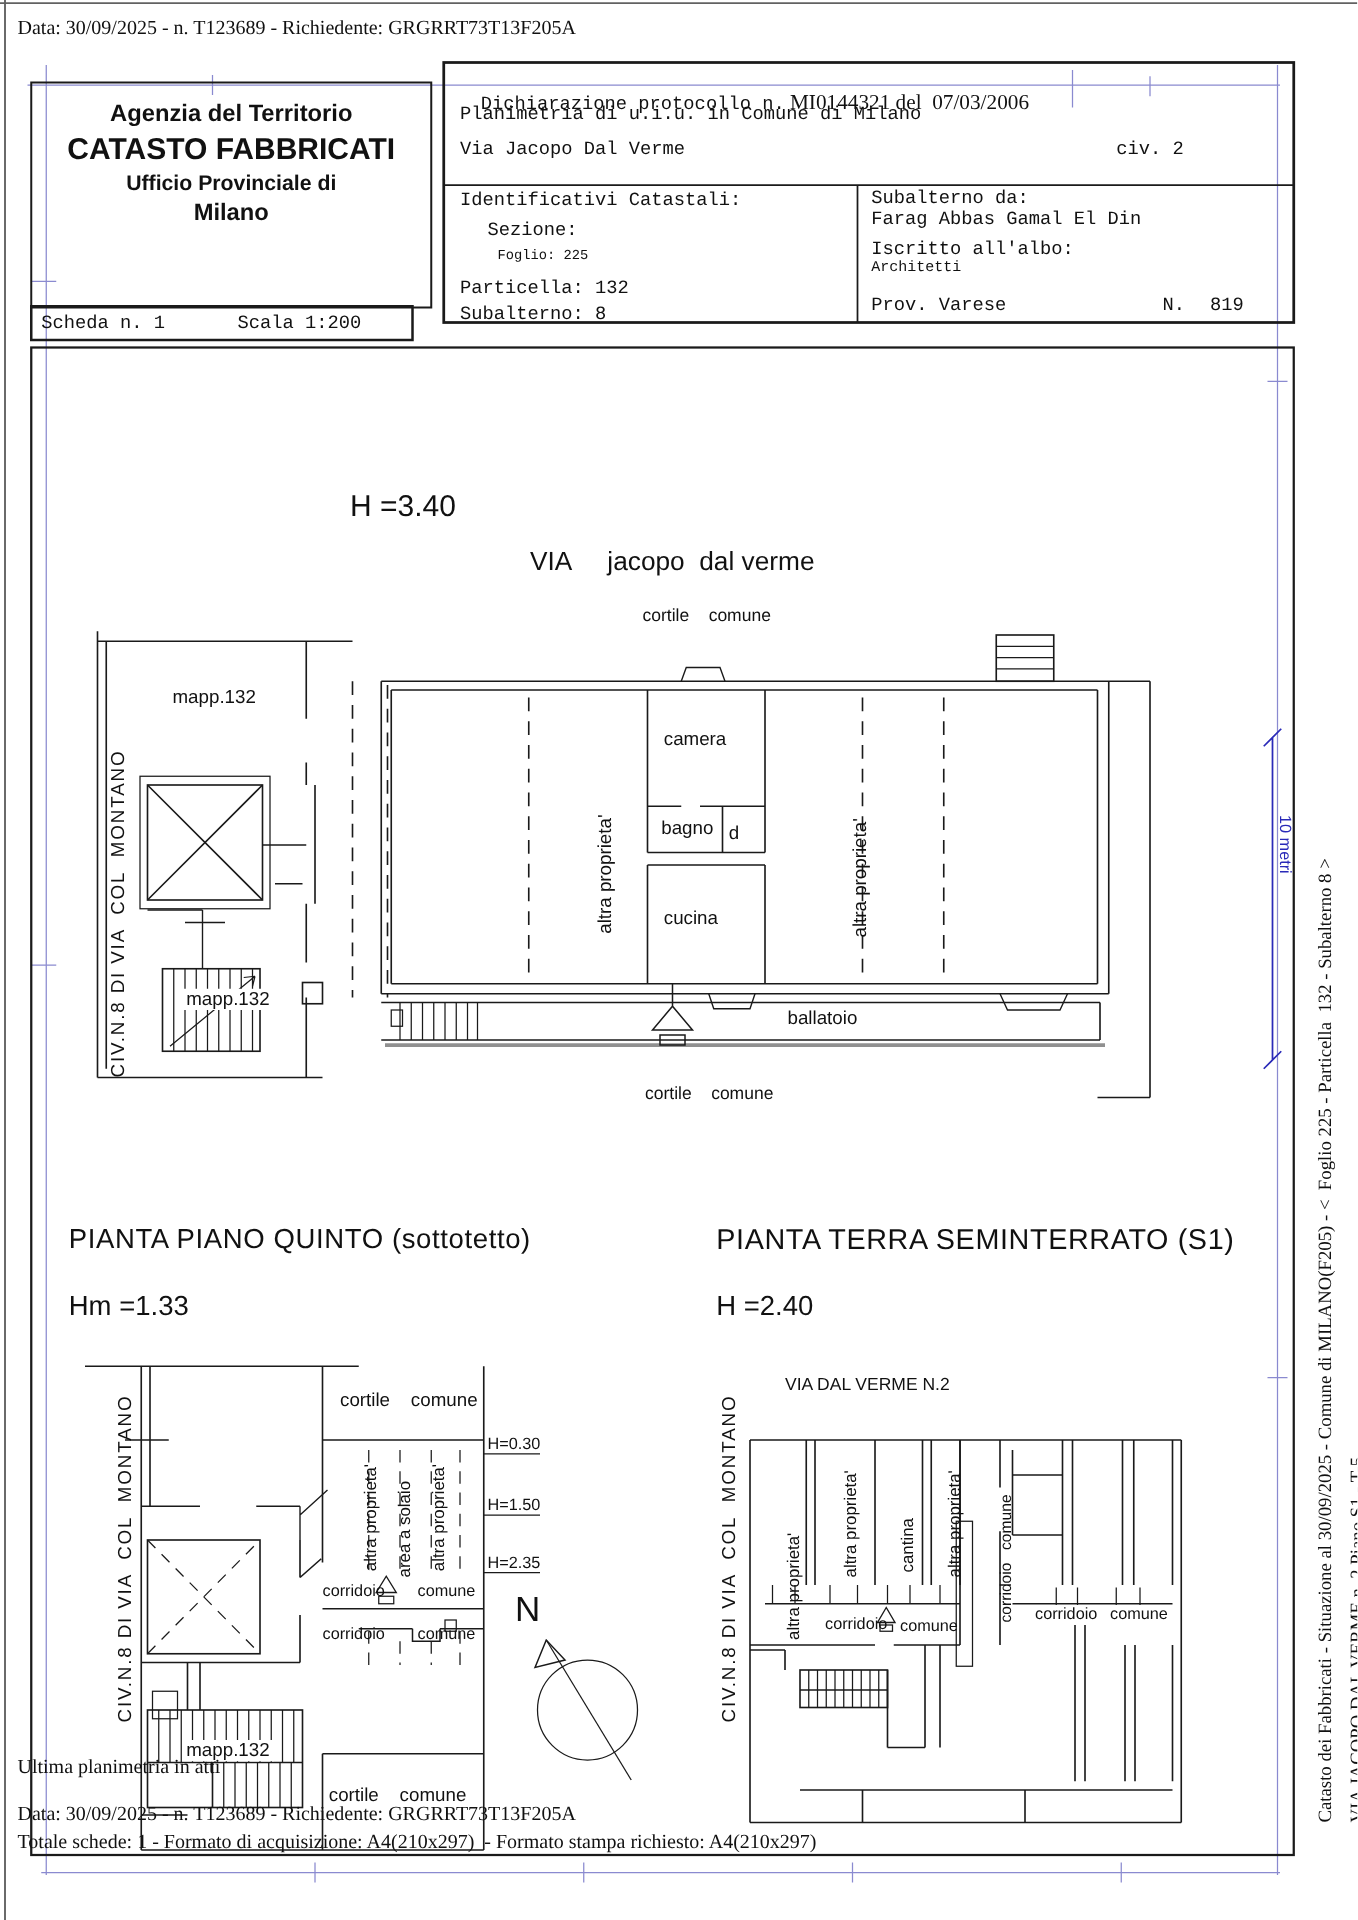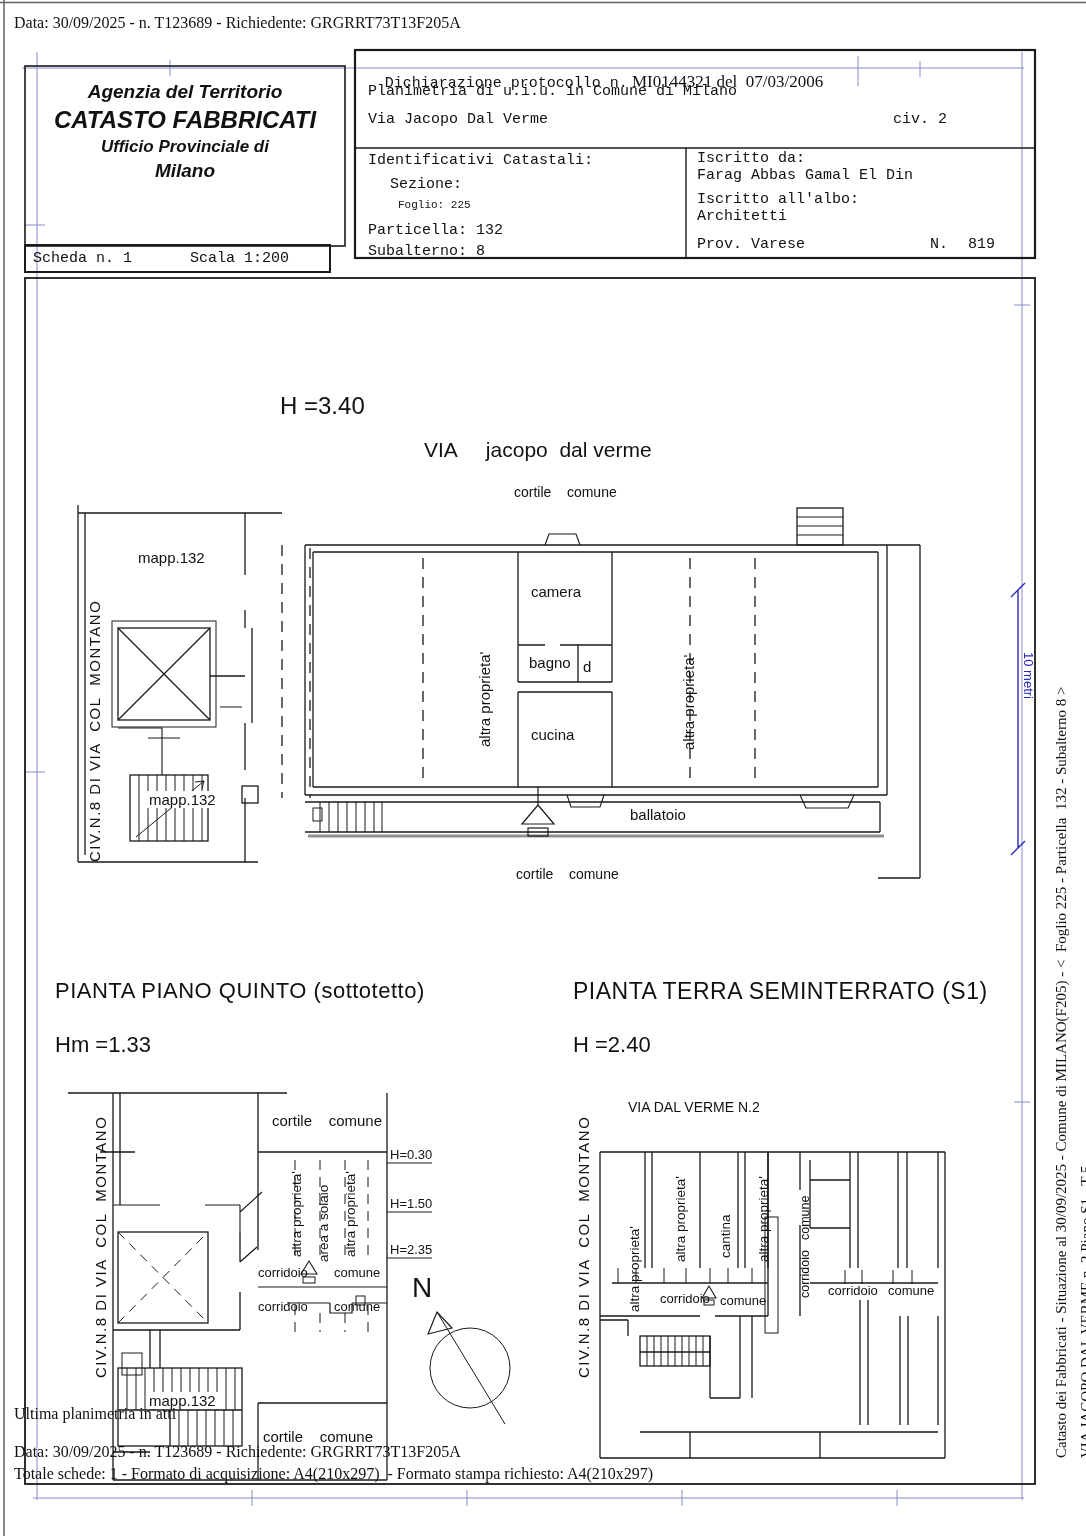--- a/index.html
+++ b/index.html
@@ -7,21 +7,21 @@
         font-family:"Liberation Sans",sans-serif;color:#111;}
   .abs{position:absolute;white-space:pre;line-height:1.15;}
   .sans{font-family:"Liberation Sans",sans-serif;}
   .mono{font-family:"Liberation Mono","DejaVu Sans Mono",monospace;}
   .serif{font-family:"Liberation Serif","DejaVu Serif",serif;}
   .v{transform:rotate(-90deg);transform-origin:0 0;}
   .v90{transform:rotate(90deg);transform-origin:0 0;}
   .ls{letter-spacing:1.5px;}
   .bgw{background:#fff;padding:0 3px;}
   .agency{position:absolute;left:25px;top:78px;width:320px;text-align:center;font-weight:bold;}
-  .agency div{margin:3px 0;font-style:italic;}
+  .agency div{margin:3px 0;}
   svg{position:absolute;left:0;top:0;}
 </style>
 </head>
 <body>
 
 <div id="page">
 
   <svg width="1086" height="1536" viewBox="0 0 1086 1536">
     <g stroke="#3a3a3a" stroke-width="1.5" opacity="0.8">
       <line x1="4" y1="0" x2="4" y2="1536"></line>
@@ -140,24 +140,24 @@
   <div class="abs mono" style="left:368px;top:83px;font-size:15px;">Planimetria di u.i.u. in Comune di Milano</div>
   <div class="abs mono" style="left:368px;top:111px;font-size:15px;">Via Jacopo Dal Verme</div>
   <div class="abs mono" style="left:893px;top:111px;font-size:15px;">civ. 2</div>
 
   <div class="abs mono" style="left:368px;top:152px;font-size:15px;">Identificativi Catastali:</div>
   <div class="abs mono" style="left:390px;top:176px;font-size:15px;">Sezione:</div>
   <div class="abs mono" style="left:398px;top:199px;font-size:11px;">Foglio: 225</div>
   <div class="abs mono" style="left:368px;top:222px;font-size:15px;">Particella: 132</div>
   <div class="abs mono" style="left:368px;top:243px;font-size:15px;">Subalterno: 8</div>
 
-  <div class="abs mono" style="left:697px;top:150px;font-size:15px;">Iscritto da:</div>
+  <div class="abs mono" style="left:697px;top:150px;font-size:15px;">Subalterno da:</div>
   <div class="abs mono" style="left:697px;top:167px;font-size:15px;">Farag Abbas Gamal El Din</div>
   <div class="abs mono" style="left:697px;top:191px;font-size:15px;">Iscritto all'albo:</div>
-  <div class="abs mono" style="left:697px;top:208px;font-size:15px;">Architetti</div>
+  <div class="abs mono" style="left:697px;top:208px;font-size:12px;">Architetti</div>
   <div class="abs mono" style="left:697px;top:236px;font-size:15px;">Prov. Varese</div>
   <div class="abs mono" style="left:930px;top:236px;font-size:15px;">N.</div>
   <div class="abs mono" style="left:968px;top:236px;font-size:15px;">819</div>
 
   <div class="abs mono" style="left:33px;top:250px;font-size:15px;">Scheda n. 1</div>
   <div class="abs mono" style="left:190px;top:250px;font-size:15px;">Scala 1:200</div>
 
   <div class="abs sans" style="left:280px;top:392px;font-size:24px;">H =3.40</div>
   <div class="abs sans" style="left:424px;top:438px;font-size:21px;">VIA     jacopo  dal verme</div>
   <div class="abs sans" style="left:514px;top:484px;font-size:14px;">cortile    comune</div>

